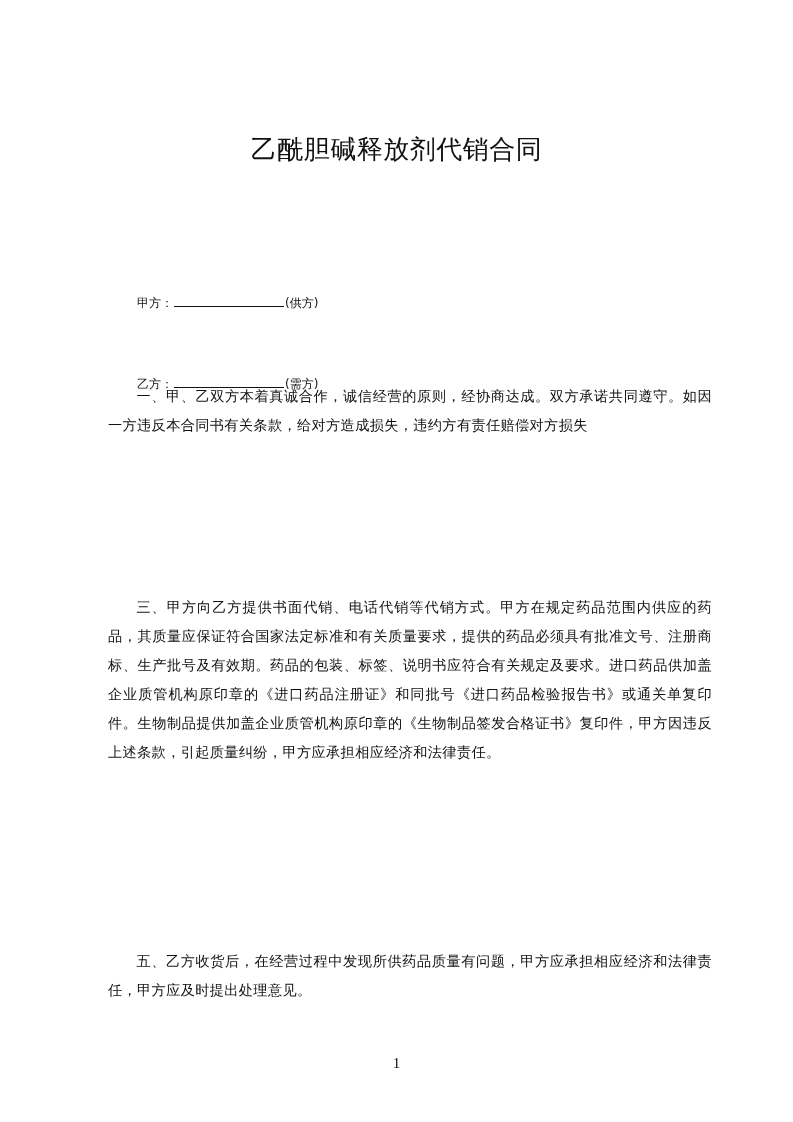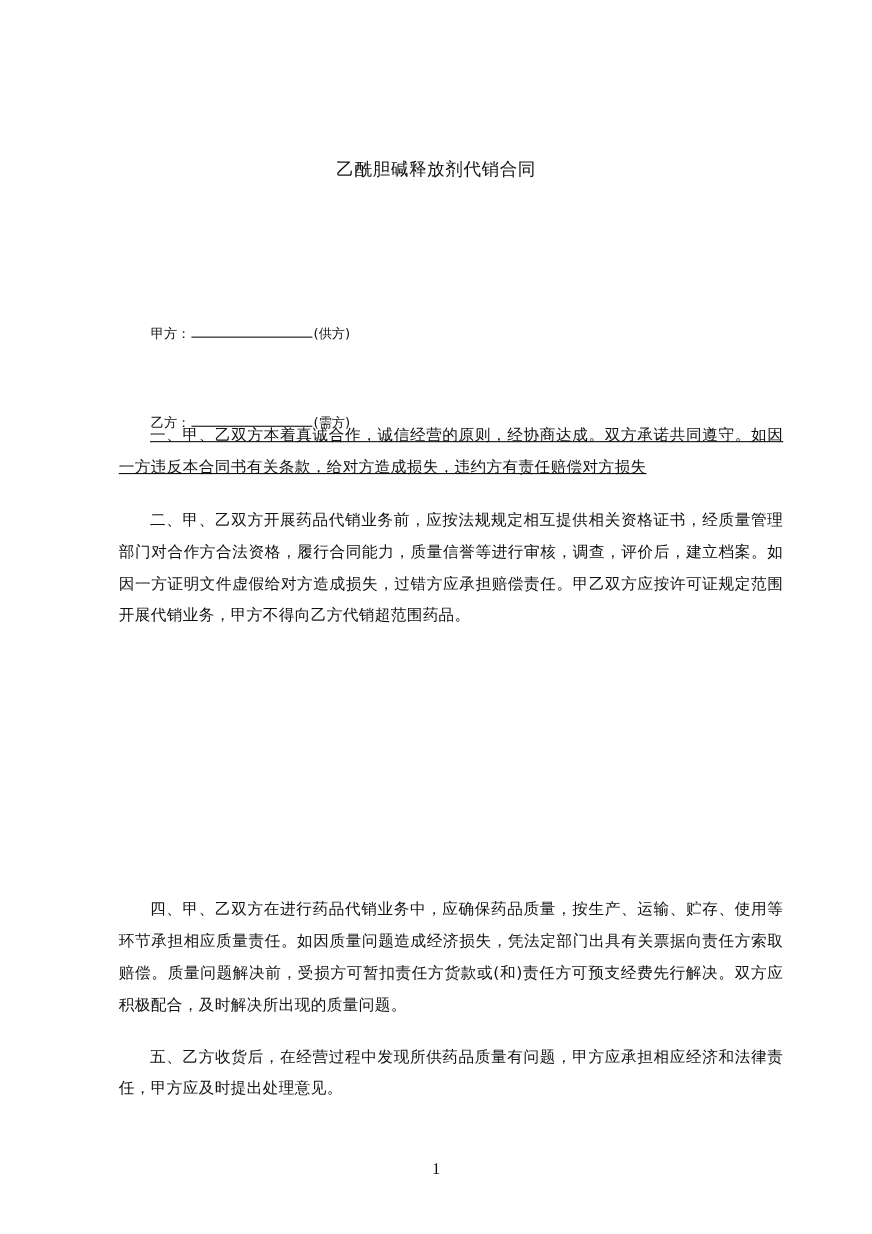--- a/index.html
+++ b/index.html
@@ -17,25 +17,25 @@
     }
     .page {
       position: absolute;
       left: 0; top: 0;
       width: 793px;
       height: 1122px;
       background: #ffffff;
     }
     .title {
       position: absolute;
-      top: 144px;
+      top: 132px;
       left: 0;
       width: 793px;
       text-align: center;
-      font-size: 16px;
+      font-size: 26px;
       letter-spacing: 0.5px;
       color: #111;
     }
     .party {
       position: absolute;
       left: 137px;
       font-size: 12px;
       white-space: pre;
     }
     .party .blank {
@@ -70,24 +70,23 @@
 <body>
 
 <div class="page">
 
   <div class="title">乙酰胆碱释放剂代销合同</div>
 
   <div class="party" style="top:292px;"><span>甲方：</span><span class="blank"></span><span>(供方)</span></div>
 
   <div class="party" style="top:345px;margin-top:28px;"><span>乙方：</span><span class="blank"></span><span>(需方)</span></div>
 
-  <p class="para" style="top:382px; margin:0;text-decoration:underline;">一、甲、乙双方本着真诚合作，诚信经营的原则，经协商达成。双方承诺共同遵守。如因一方违反本合同书有关条款，给对方造成损失，违约方有责任赔偿对方损失</p>
-
-  <p class="para" style="top:459px; margin:0;">二、甲、乙双方开展药品代销业务前，应按法规规定相互提供相关资格证书，经质量管理部门对合作方合法资格，履行合同能力，质量信誉等进行审核，调查，评价后，建立档案。如因一方证明文件虚假给对方造成损失，过错方应承担赔偿责任。甲乙双方应按许可证规定范围开展代销业务，甲方不得向乙方代销超范围药品。</p>
+  <p class="para" style="top:382px; margin:0;">一、甲、乙双方本着真诚合作，诚信经营的原则，经协商达成。双方承诺共同遵守。如因一方违反本合同书有关条款，给对方造成损失，违约方有责任赔偿对方损失</p>
 
 
-  <p class="para" style="top:813px; margin:0;">四、甲、乙双方在进行药品代销业务中，应确保药品质量，按生产、运输、贮存、使用等环节承担相应质量责任。如因质量问题造成经济损失，凭法定部门出具有关票据向责任方索取赔偿。质量问题解决前，受损方可暂扣责任方货款或(和)责任方可预支经费先行解决。双方应积极配合，及时解决所出现的质量问题。</p>
+  <p class="para" style="top:593px; margin:0;">三、甲方向乙方提供书面代销、电话代销等代销方式。甲方在规定药品范围内供应的药品，其质量应保证符合国家法定标准和有关质量要求，提供的药品必须具有批准文号、注册商标、生产批号及有效期。药品的包装、标签、说明书应符合有关规定及要求。进口药品供加盖企业质管机构原印章的《进口药品注册证》和同批号《进口药品检验报告书》或通关单复印件。生物制品提供加盖企业质管机构原印章的《生物制品签发合格证书》复印件，甲方因违反上述条款，引起质量纠纷，甲方应承担相应经济和法律责任。</p>
+
 
   <p class="para" style="top:947px; margin:0;">五、乙方收货后，在经营过程中发现所供药品质量有问题，甲方应承担相应经济和法律责任，甲方应及时提出处理意见。</p>
 
   <div class="page-number">1</div>
 
 </div>
 
 </body></html>

